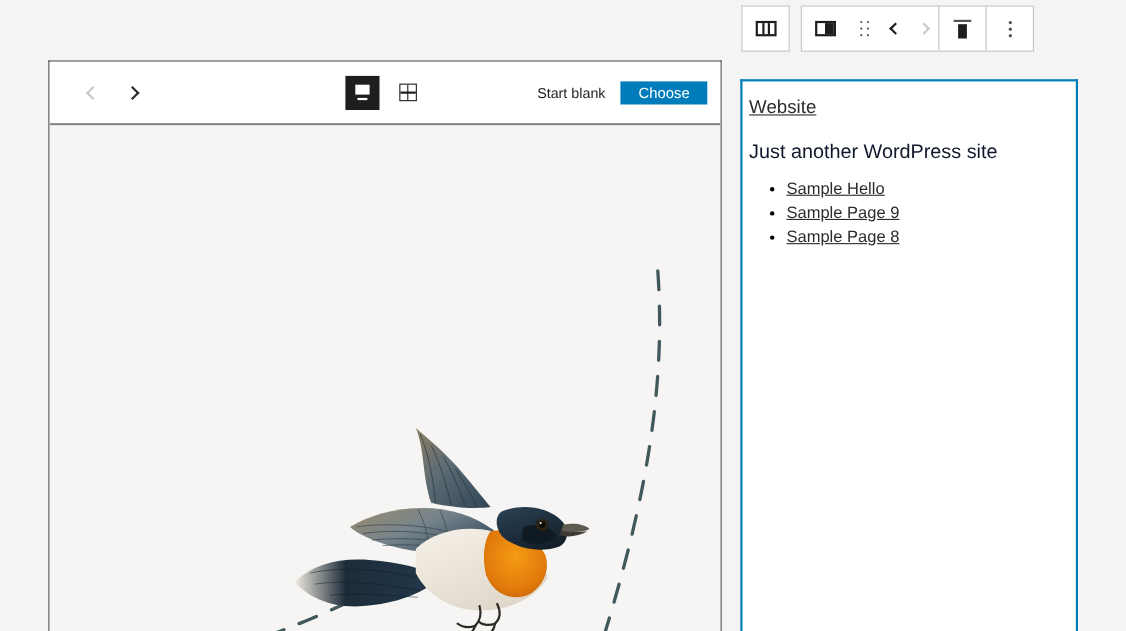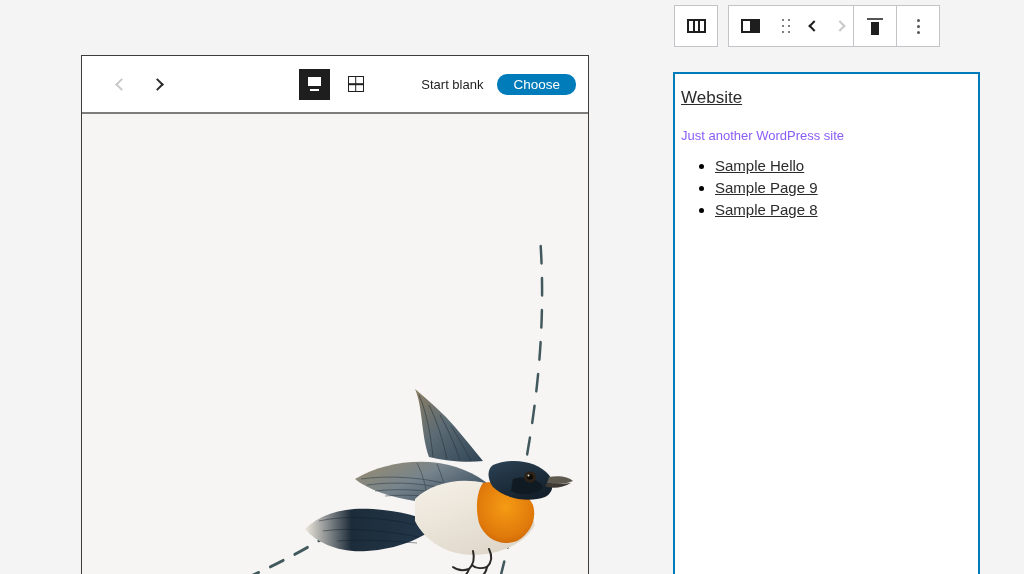--- a/index.html
+++ b/index.html
@@ -72,26 +72,25 @@
   }
 
   
   .ic-dots { width:3px; height:15px; position:relative; }
   .ic-dots i { position:absolute; left:0; width:3px; height:3px; border-radius:50%; background:#555; }
   .ic-dots i:nth-child(1){top:0}.ic-dots i:nth-child(2){top:6px}.ic-dots i:nth-child(3){top:12px}
 
   
   .modal {
     position: absolute; left: 44px; top: 55px;
-    width: 508px; height: 519px;
+    width: 612px; height: 519px;
     background: #fff;
     border: 1px solid #3c3c3c;
     border-bottom: none;
     overflow: hidden;
-    margin-left: 37px;
   }
   .modal-header {
     position: relative; height: 58px;
     border-bottom: 2px solid #7d7d7d;
     display: flex; align-items: center;
     padding: 0 12px;
     background:#fff;
   }
   .nav-arrows { display:flex; align-items:center; gap:14px; padding-left:16px; }
   .nav-btn {
@@ -119,21 +118,21 @@
   .ic-grid::after  { content:""; position:absolute; top:50%; left:0; right:0; height:1.6px; background:#1e1e1e; transform:translateY(-50%); }
 
   .hdr-actions { margin-left:auto; display:flex; align-items:center; gap:14px; }
   .link-btn {
     background:none;border:none;cursor:pointer;
     font-family:"Liberation Sans",sans-serif; font-size:13px; color:#1e1e1e;
   }
   .primary-btn {
     background:#007cba; color:#fff; border:none; cursor:pointer;
     font-family:"Liberation Sans",sans-serif; font-size:13.5px;
-    padding:3px 16px; border-radius:10px;
+    padding:3px 16px; border-radius:0;
   }
 
   
   .preview {
     position:relative; height: calc(100% - 58px);
     background:#f6f5f3; overflow:hidden;
   }
   .preview-title {
     position:absolute; left:15px; top:42px;
     font-family:"Liberation Serif", serif;
@@ -158,21 +157,21 @@
     overflow:hidden;
     margin-top:16px;
   }
   .site-title {
     font-family:"Liberation Sans",sans-serif;
     font-size:17px; color:#2b2b2b; text-decoration:underline;
     display:inline-block; margin-bottom:20px; cursor:pointer;
   }
   .site-tagline {
     font-family:"Liberation Sans",sans-serif;
-    font-size:13px; color:#8b5cf6; margin-bottom:14px;
+    font-size:18px; color:#0f172a; margin-bottom:14px;
   }
   .site-list { list-style: disc; padding-left: 34px; }
   .site-list li { margin: 4px 0; }
   .site-list a {
     font-family:"Liberation Sans",sans-serif;
     font-size:15px; color:#2b2b2b; text-decoration:underline; cursor:pointer;
   }
 </style>
 </head>
 <body>

